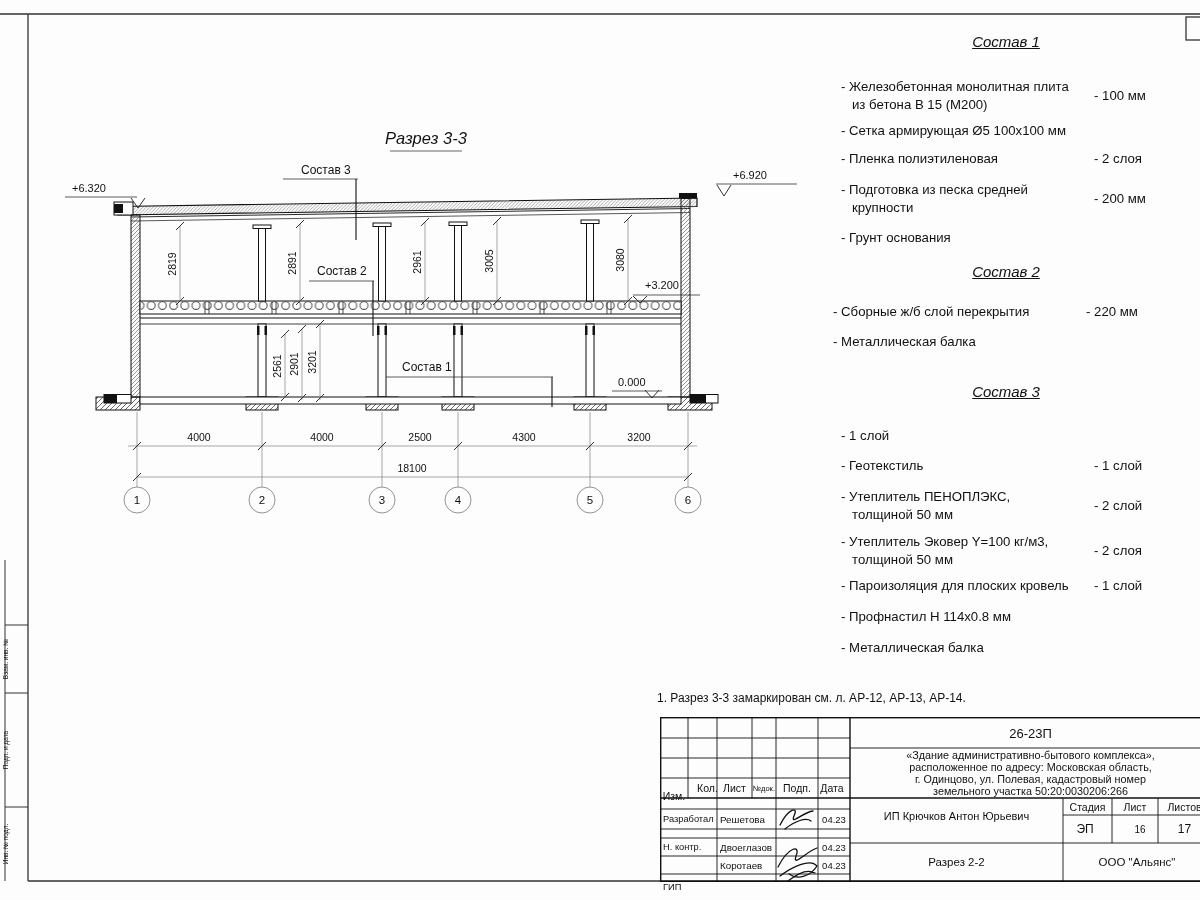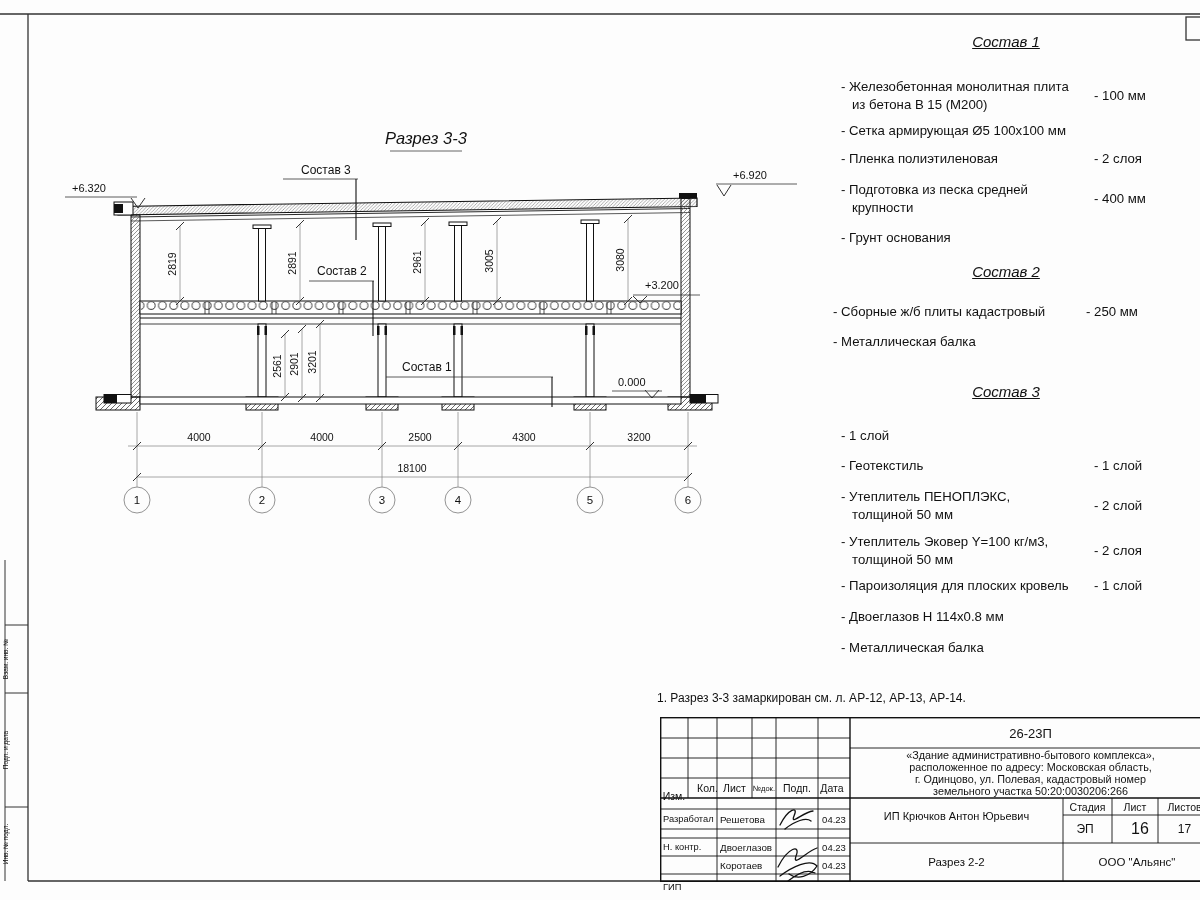--- a/index.html
+++ b/index.html
@@ -288,31 +288,31 @@
       <span class="t">- Сетка армирующая Ø5 100х100 мм</span>
       <span class="v"></span>
     </div>
   <div class="comp-item" style="top:150px">
       <span class="t">- Пленка полиэтиленовая</span>
       <span class="v">-  2 слоя</span>
     </div>
   <div class="comp-item" style="top:181px">
       <span class="t">- Подготовка из песка средней
 крупности</span>
-      <span class="v">- 400 мм</span>
+      <span class="v">- 200 мм</span>
     </div>
   <div class="comp-item" style="top:229px">
       <span class="t">- Грунт основания</span>
       <span class="v"></span>
     </div>
 
   <div class="comp-title" style="top:263px">Состав 2</div>
   <div class="comp-item" style="top:303px;left:13px">
-      <span class="t">- Сборные ж/б плиты кадастровый</span>
-      <span class="v">- 250 мм</span>
+      <span class="t">- Сборные ж/б слой перекрытия</span>
+      <span class="v">- 220 мм</span>
     </div>
   <div class="comp-item" style="top:333px;left:13px">
       <span class="t">- Металлическая балка</span>
       <span class="v"></span>
     </div>
 
   <div class="comp-title" style="top:383px">Состав 3</div>
   <div class="comp-item" style="top:427px">
       <span class="v">- 1 слой</span>
     </div>
@@ -328,21 +328,21 @@
   <div class="comp-item" style="top:533px">
       <span class="t">- Утеплитель Эковер Y=100 кг/м3,
 толщиной 50 мм</span>
       <span class="v">- 2 слоя</span>
     </div>
   <div class="comp-item" style="top:577px">
       <span class="t">- Пароизоляция для плоских кровель</span>
       <span class="v">- 1 слой</span>
     </div>
   <div class="comp-item" style="top:608px">
-      <span class="t">- Двоеглазов Н 114х0.8 мм</span>
+      <span class="t">- Профнастил Н 114х0.8 мм</span>
       <span class="v"></span>
     </div>
   <div class="comp-item" style="top:639px">
       <span class="t">- Металлическая балка</span>
       <span class="v"></span>
     </div>
 </div>
 
 <div id="note" class="abs">1. Разрез 3-3 замаркирован см. л. АР-12, АР-13, АР-14.</div>
 
@@ -403,17 +403,17 @@
 
   <div class="tb left" style="left:3px;top:153px;width:54px;height:34px;font-size:9.3px">ГИП</div>
   <div class="tb left" style="left:60px;top:139px;width:55px;height:18px;font-size:9.8px">Коротаев</div>
   <div class="tb" style="left:158px;top:139px;width:32px;height:18px;font-size:9.5px">04.23</div>
 
   <div class="tb" style="left:190px;top:76px;width:213px;height:45px;font-size:11px">ИП Крючков Антон Юрьевич</div>
   <div class="tb" style="left:403px;top:81px;width:49px;height:17px">Стадия</div>
   <div class="tb" style="left:452px;top:81px;width:46px;height:17px">Лист</div>
   <div class="tb" style="left:498px;top:81px;width:53px;height:17px">Листов</div>
   <div class="tb" style="left:403px;top:98px;width:44px;height:28px;font-size:12px">ЭП</div>
-  <div class="tb" style="left:452px;top:98px;width:56px;height:28px;font-size:16px">16</div>
+  <div class="tb" style="left:452px;top:98px;width:56px;height:28px;font-size:10px">16</div>
   <div class="tb" style="left:498px;top:98px;width:53px;height:28px;font-size:12px">17</div>
   <div class="tb" style="left:190px;top:126px;width:213px;height:38px;font-size:11.5px">Разрез 2-2</div>
   <div class="tb" style="left:403px;top:126px;width:148px;height:38px;font-size:11.5px">ООО "Альянс"</div>
 </div>
 
 </body></html>

